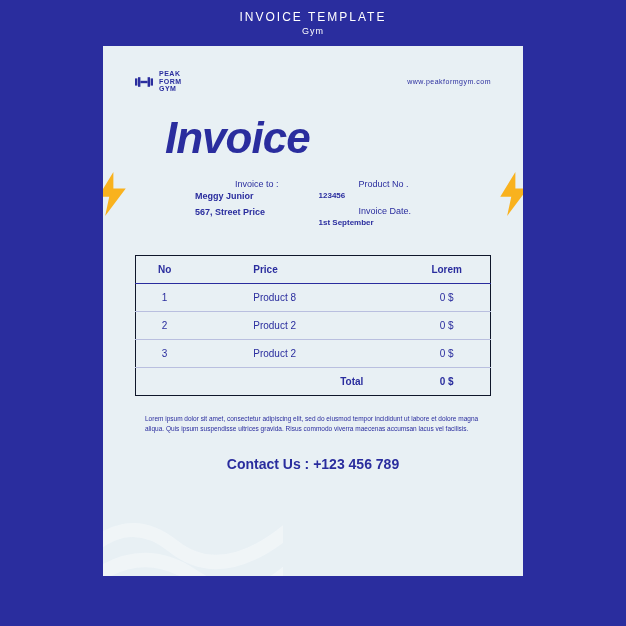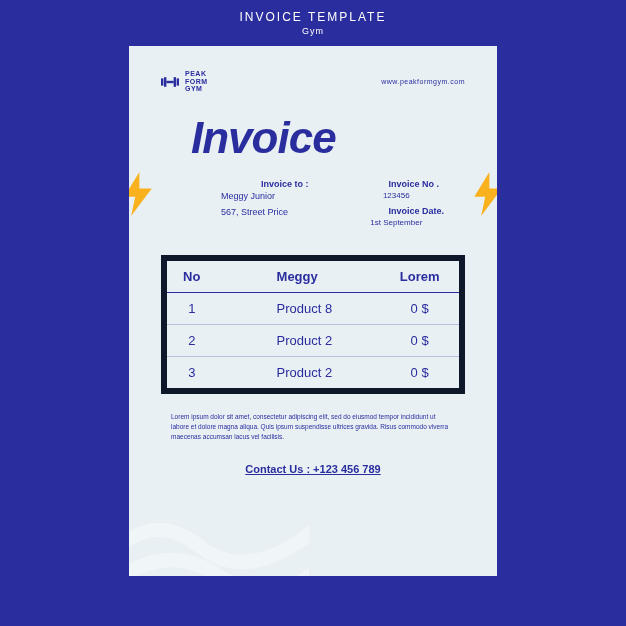--- a/index.html
+++ b/index.html
@@ -22,21 +22,21 @@
   }
   .header-sub {
     color: #fff;
     text-align: center;
     font-size: 9px;
     letter-spacing: 1px;
     margin-top: 2px;
     margin-bottom: 10px;
   }
   .page {
-    width: 368px;
+    width: 420px;
     height: 530px;
     background: #e8f0f4;
     position: relative;
     padding: 24px 32px;
     overflow: hidden;
   }
   .topbar {
     display: flex;
     justify-content: space-between;
     align-items: center;
@@ -75,29 +75,29 @@
   .bolt-left { left: -8px; top: 126px; }
   .bolt-right { right: -8px; top: 126px; }
   .meta {
     display: flex;
     margin-left: 60px;
     gap: 40px;
     margin-bottom: 22px;
     font-size: 9px;
   }
   .meta-left, .meta-right { color: #2a2d9e; }
-  .meta-label { font-weight: 700; margin-bottom: 2px; padding-left: 40px; }
-  .meta-value { font-weight: 400; margin-bottom: 6px; }
-  .meta-value.small { font-size: 8px; text-align: center; }
+  .meta-label { font-weight: 400; margin-bottom: 2px; padding-left: 40px; }
+  .meta-value { font-weight: 700; margin-bottom: 6px; }
+  .meta-value.small { font-size: 8px; }
   table {
     width: 100%;
     border-collapse: collapse;
-    font-size: 13px;
-    color: #2a2d9e;
-    border: 6px solid #0f172a;
+    font-size: 10px;
+    color: #2a2d9e;
+    border: 1px solid #0f172a;
     margin-bottom: 18px;
   }
   th, td {
     padding: 8px 10px;
     text-align: center;
     font-weight: 400;
   }
   th { font-weight: 800; border-bottom: 1px solid #2a2d9e; }
   th:nth-child(2), td:nth-child(2) { text-align: left; padding-left: 60px; }
   tbody tr { border-bottom: 0.5px solid rgba(42,45,158,0.25); }
@@ -106,23 +106,22 @@
   .lorem {
     font-size: 6.5px;
     color: #2a2d9e;
     line-height: 1.5;
     margin: 0 10px 22px;
     text-align: left;
   }
   .contact {
     text-align: center;
     color: #2a2d9e;
-    font-size: 11px;
+    font-size: 14px;
     font-weight: 800;
-    text-decoration: underline;
   }
   .swirl {
     position: absolute;
     bottom: -30px;
     left: -20px;
     width: 200px;
     height: 120px;
     opacity: 0.35;
     pointer-events: none;
   }
@@ -162,49 +161,54 @@
     <polygon points="13,0 2,18 10,18 7,32 22,12 13,12" fill="#f9b21e"></polygon>
   </svg>
 
   <div class="meta">
     <div class="meta-left">
       <div class="meta-label">Invoice to :</div>
       <div class="meta-value">Meggy Junior</div>
       <div class="meta-value">567, Street Price</div>
     </div>
     <div class="meta-right">
-      <div class="meta-label">Invoice No .</div>
+      <div class="meta-label">Product No .</div>
       <div class="meta-value small">123456</div>
       <div class="meta-label">Invoice Date.</div>
       <div class="meta-value small">1st September</div>
     </div>
   </div>
 
   <table>
     <thead>
       <tr>
         <th>No</th>
-        <th>Meggy</th>
+        <th>Price</th>
         <th>Lorem</th>
       </tr>
     </thead>
     <tbody>
       <tr>
         <td>1</td>
         <td>Product 8</td>
         <td>0 $</td>
       </tr>
       <tr>
         <td>2</td>
         <td>Product 2</td>
         <td>0 $</td>
       </tr>
       <tr>
         <td>3</td>
         <td>Product 2</td>
+        <td>0 $</td>
+      </tr>
+      <tr class="total-row">
+        <td></td>
+        <td style="text-align:right;padding-right:40px;">Total</td>
         <td>0 $</td>
       </tr>
     </tbody>
   </table>
 
   <div class="lorem">Lorem ipsum dolor sit amet, consectetur adipiscing elit, sed do eiusmod tempor incididunt ut labore et dolore magna aliqua. Quis ipsum suspendisse ultrices gravida. Risus commodo viverra maecenas accumsan lacus vel facilisis.</div>
 
   <div class="contact">
     <span>Contact Us : </span><span>+123 456 789</span>
   </div>

